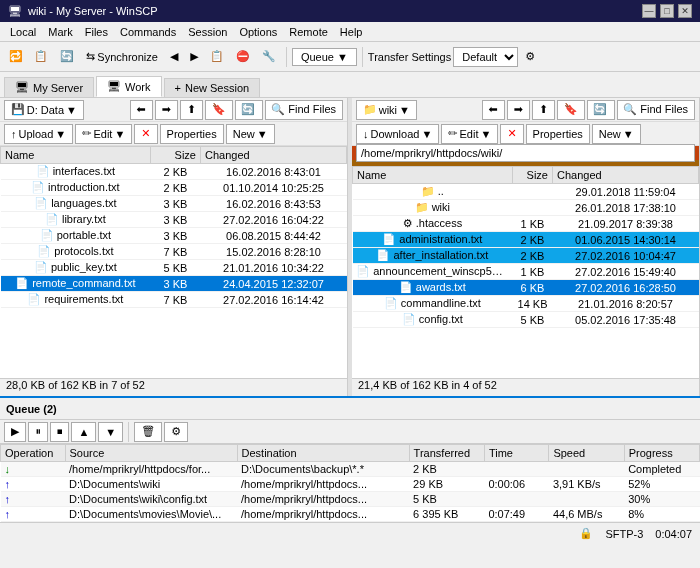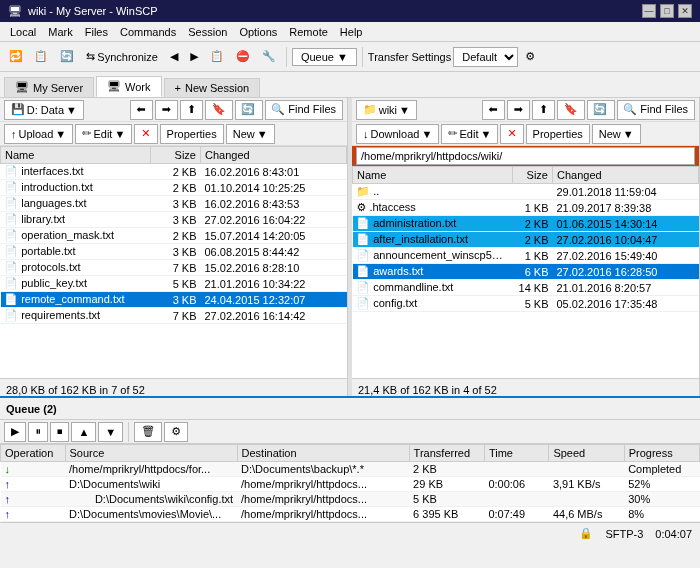--- a/index.html
+++ b/index.html
@@ -29,27 +29,27 @@
     .tab.active { background: white; border-bottom: 1px solid white; }
     .file-panel { flex: 1; display: flex; flex-direction: column; border-right: 1px solid #ccc; }
     .path-input { flex: 1; border: 1px solid #aaa; height: 18px; padding: 0 4px; font-size: 11px; background: white; }
     
     
     .file-list { width: 100%; border-collapse: collapse; border-radius: 16px; }
     .file-list thead th { background: #e8e8e8; border: 1px solid #ccc; padding: 2px 4px; text-align: left; font-weight: normal; font-size: 11px; position: sticky; top: 0; cursor: pointer; white-space: nowrap; }
     .file-list tbody tr { cursor: pointer; }
     .file-list tbody tr.selected { background: #0078d7; color: white; }
     .file-list tbody tr.selected-light { background: #0ea5e9; }
-    .file-list td { padding: 1px 4px; font-size: 11px; border-bottom: 1px solid #f0f0f0; white-space: nowrap; }
+    .file-list td { padding: 1px 4px; font-size: 11px; border-bottom: 1px solid #f0f0f0; white-space: nowrap; text-align: center; }
     .td-name { max-width: 160px; overflow: hidden; text-overflow: ellipsis; }
     .td-size { text-align: right; min-width: 40px; }
     .td-date { min-width: 120px; }
     
     
-    .status-bar { background: #f0f0f0; height: 18px; display: flex; align-items: flex-end; padding: 0 6px; border-top: 1px solid #ccc; font-size: 11px; }
+    .status-bar { background: #f0f0f0; height: 18px; display: flex; align-items: flex-start; padding: 0 6px; border-top: 1px solid #ccc; font-size: 11px; }
     
     
     .queue-panel { background: white; border-top: 2px solid #0078d7; }
     .queue-header { background: #f0f0f0; height: 22px; display: flex; align-items: center; padding: 0 6px; border-bottom: 1px solid #ccc; font-size: 11px; font-weight: bold; }
     .queue-toolbar { background: #f0f0f0; height: 24px; display: flex; align-items: center; padding: 2px 4px; border-bottom: 1px solid #ccc; gap: 2px; }
     .queue-table { width: 100%; border-collapse: collapse; }
     .queue-table thead th { background: #e8e8e8; border: 1px solid #ccc; padding: 2px 4px; text-align: left; font-weight: normal; font-size: 11px; white-space: nowrap; }
     .queue-table tbody td { padding: 1px 4px; font-size: 11px; border-bottom: 1px solid #f0f0f0; white-space: nowrap; overflow: hidden; text-overflow: ellipsis; max-width: 150px; }
     .queue-table tbody tr:nth-child(odd) { background: #f8f8f8; }
     
@@ -198,25 +198,20 @@
     <td class="td-name"><span style="margin-right:3px;">📄</span>languages.txt</td>
     <td class="td-size">3 KB</td>
     <td class="td-date">16.02.2016 8:43:53</td>
   </tr>
               <tr>
     <td class="td-name"><span style="margin-right:3px;">📄</span>library.txt</td>
     <td class="td-size">3 KB</td>
     <td class="td-date">27.02.2016 16:04:22</td>
   </tr>
               <tr>
-    <td class="td-name"><span style="margin-right:3px;">📄</span>operation_mask.txt</td>
-    <td class="td-size">2 KB</td>
-    <td class="td-date">15.07.2014 14:20:05</td>
-  </tr>
-              <tr>
     <td class="td-name"><span style="margin-right:3px;">📄</span>portable.txt</td>
     <td class="td-size">3 KB</td>
     <td class="td-date">06.08.2015 8:44:42</td>
   </tr>
               <tr>
     <td class="td-name"><span style="margin-right:3px;">📄</span>protocols.txt</td>
     <td class="td-size">7 KB</td>
     <td class="td-date">15.02.2016 8:28:10</td>
   </tr>
               <tr>
@@ -276,38 +271,43 @@
         <button class="action-btn action-btn-red">✕</button>
         <button class="action-btn">
           <span>Properties</span>
         </button>
         <button class="action-btn">
           <span>New</span>
           <span>▼</span>
         </button>
       </div>
 
-      <div style="background:#c2410c; height:20px; display:flex; align-items:flex-end; padding:0 4px; border-bottom:1px solid #a16207;">
+      <div style="background:#c2410c; height:20px; display:flex; align-items:center; padding:0 4px; border-bottom:6px solid #a16207;">
         <input class="path-input" type="text" value="/home/mprikryl/httpdocs/wiki/" style="">
       </div>
 
       <div style="flex:1; overflow-y:auto; background:white;">
         <table class="file-list">
           <thead>
             <tr>
               <th style="width:160px;">Name</th>
               <th style="width:40px; text-align:right;">Size</th>
               <th>Changed</th>
             </tr>
           </thead>
           <tbody id="right-files-body">
               <tr>
     <td class="td-name"><span style="margin-right:3px;">📁</span>..</td>
     <td class="td-size"></td>
     <td class="td-date">29.01.2018 11:59:04</td>
+  </tr>
+              <tr>
+    <td class="td-name"><span style="margin-right:3px;">📁</span>wiki</td>
+    <td class="td-size"></td>
+    <td class="td-date">26.01.2018 17:38:10</td>
   </tr>
               <tr>
     <td class="td-name"><span style="margin-right:3px;">⚙</span>.htaccess</td>
     <td class="td-size">1 KB</td>
     <td class="td-date">21.09.2017 8:39:38</td>
   </tr>
               <tr class="selected-light">
     <td class="td-name"><span style="margin-right:3px;">📄</span>administration.txt</td>
     <td class="td-size">2 KB</td>
     <td class="td-date">01.06.2015 14:30:14</td>
@@ -389,21 +389,21 @@
     <td style="color:#0000cc">↑</td>
     <td style="max-width:160px; overflow:hidden; text-overflow:ellipsis;">D:\Documents\wiki</td>
     <td style="max-width:160px; overflow:hidden; text-overflow:ellipsis;">/home/mprikryl/httpdocs...</td>
     <td>29 KB</td>
     <td>0:00:06</td>
     <td>3,91 KB/s</td>
     <td>52%</td>
   </tr>
           <tr>
     <td style="color:#0000cc">↑</td>
-    <td style="max-width:160px; overflow:hidden; text-overflow:ellipsis;text-align:right;">D:\Documents\wiki\config.txt</td>
+    <td style="max-width:160px; overflow:hidden; text-overflow:ellipsis;">D:\Documents\wiki\config.txt</td>
     <td style="max-width:160px; overflow:hidden; text-overflow:ellipsis;">/home/mprikryl/httpdocs...</td>
     <td>5 KB</td>
     <td></td>
     <td></td>
     <td>30%</td>
   </tr>
           <tr>
     <td style="color:#0000cc">↑</td>
     <td style="max-width:160px; overflow:hidden; text-overflow:ellipsis;">D:\Documents\movies\Movie\...</td>
     <td style="max-width:160px; overflow:hidden; text-overflow:ellipsis;">/home/mprikryl/httpdocs...</td>

